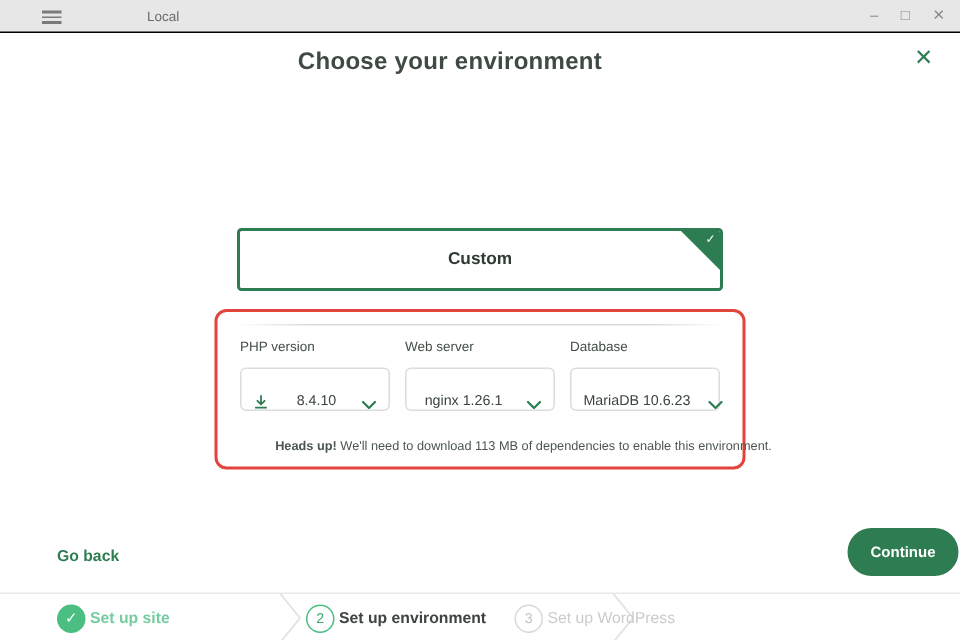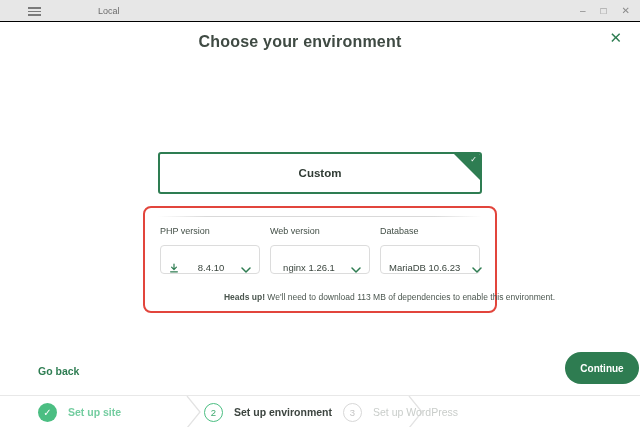--- a/index.html
+++ b/index.html
@@ -41,21 +41,21 @@
     background:linear-gradient(to right, rgba(220,220,220,0), #d9d9d9 15%, #d9d9d9 85%, rgba(220,220,220,0)); }
   .fields { position:absolute; left:160px; top:226px; width:320px; display:flex; justify-content:space-between; }
   .field { width:100px; }
   .field-label { font-size:9px; color:#434f47; margin-bottom:9px; }
   .select { height:29px; border:1px solid #dcdcdc; border-radius:4px; background:#fff;
     display:flex; align-items:flex-end; padding:0 8px; cursor:pointer;gap:12px; }
   .select-value { font-size:9.5px; color:#39443d; flex:1; text-align:center; white-space:nowrap; }
   .select svg { flex:none; }
   .dl-icon { margin-right:2px; }
 
-  .notice { position:absolute; left:143px; top:292px; width:412px; text-align:right;
+  .notice { position:absolute; left:143px; top:292px; width:412px; text-align:center;
     font-size:8.5px; color:#4b564f; }
   .notice b { font-weight:700; }
 
   
   .go-back { position:absolute; left:38px; top:365px; font-size:10.5px; font-weight:600;
     color:#2e7d52; cursor:pointer; }
   .continue-btn { position:absolute; left:565px; top:352px; width:74px; height:32px;
     background:#2e7c51; border:none; border-radius:16px; color:#fff; font-size:10px; font-weight:700;
     font-family:inherit; cursor:pointer; }
 
@@ -67,21 +67,21 @@
     justify-content:center; font-size:9.5px; flex:none; }
   .step-1 { left:38px; }
   .step-1 .step-circle { background:#4bbe82; color:#fff; font-size:10px; }
   .step-1 .step-label { color:#74cda0; font-weight:600; }
   .step-2 { left:204px; }
   .step-2 .step-circle { border:1.5px solid #4bbe82; color:#3fa96f; }
   .step-2 .step-label { color:#3d4540; font-weight:600; }
   .step-3 { left:343px; }
   .step-3 .step-circle { border:1.5px solid #d8d8d8; color:#c4c4c4; }
   .step-3 .step-label { color:#c9cdca; }
-  .step-label { font-size:10.5px; margin-left:11px; white-space:nowrap; }
+  .step-label { font-size:10.5px; margin-left:3px; white-space:nowrap; }
   .step-sep { position:absolute; top:0; }
 </style>
 </head>
 <body>
 
 <div class="frame">
 
   <div class="titlebar">
     <div class="hamburger">
         <i></i>
@@ -120,21 +120,21 @@
           <path d="M5 1v5M2.6 4.2 5 6.6 7.4 4.2M1.6 8.8h6.8" fill="none" stroke="#2e7c51" stroke-width="1.2" stroke-linecap="round" stroke-linejoin="round"></path>
         </svg>
         <span class="select-value">8.4.10</span>
         <svg width="10" height="6" viewBox="0 0 10 6">
           <path d="M1 1l4 4 4-4" fill="none" stroke="#2e7c51" stroke-width="1.5" stroke-linecap="round" stroke-linejoin="round"></path>
         </svg>
       </div>
     </div>
 
     <div class="field">
-      <div class="field-label">Web version</div>
+      <div class="field-label">Web server</div>
       <div class="select">
         <span class="select-value">nginx 1.26.1</span>
         <svg width="10" height="6" viewBox="0 0 10 6">
           <path d="M1 1l4 4 4-4" fill="none" stroke="#2e7c51" stroke-width="1.5" stroke-linecap="round" stroke-linejoin="round"></path>
         </svg>
       </div>
     </div>
 
     <div class="field">
       <div class="field-label">Database</div>

